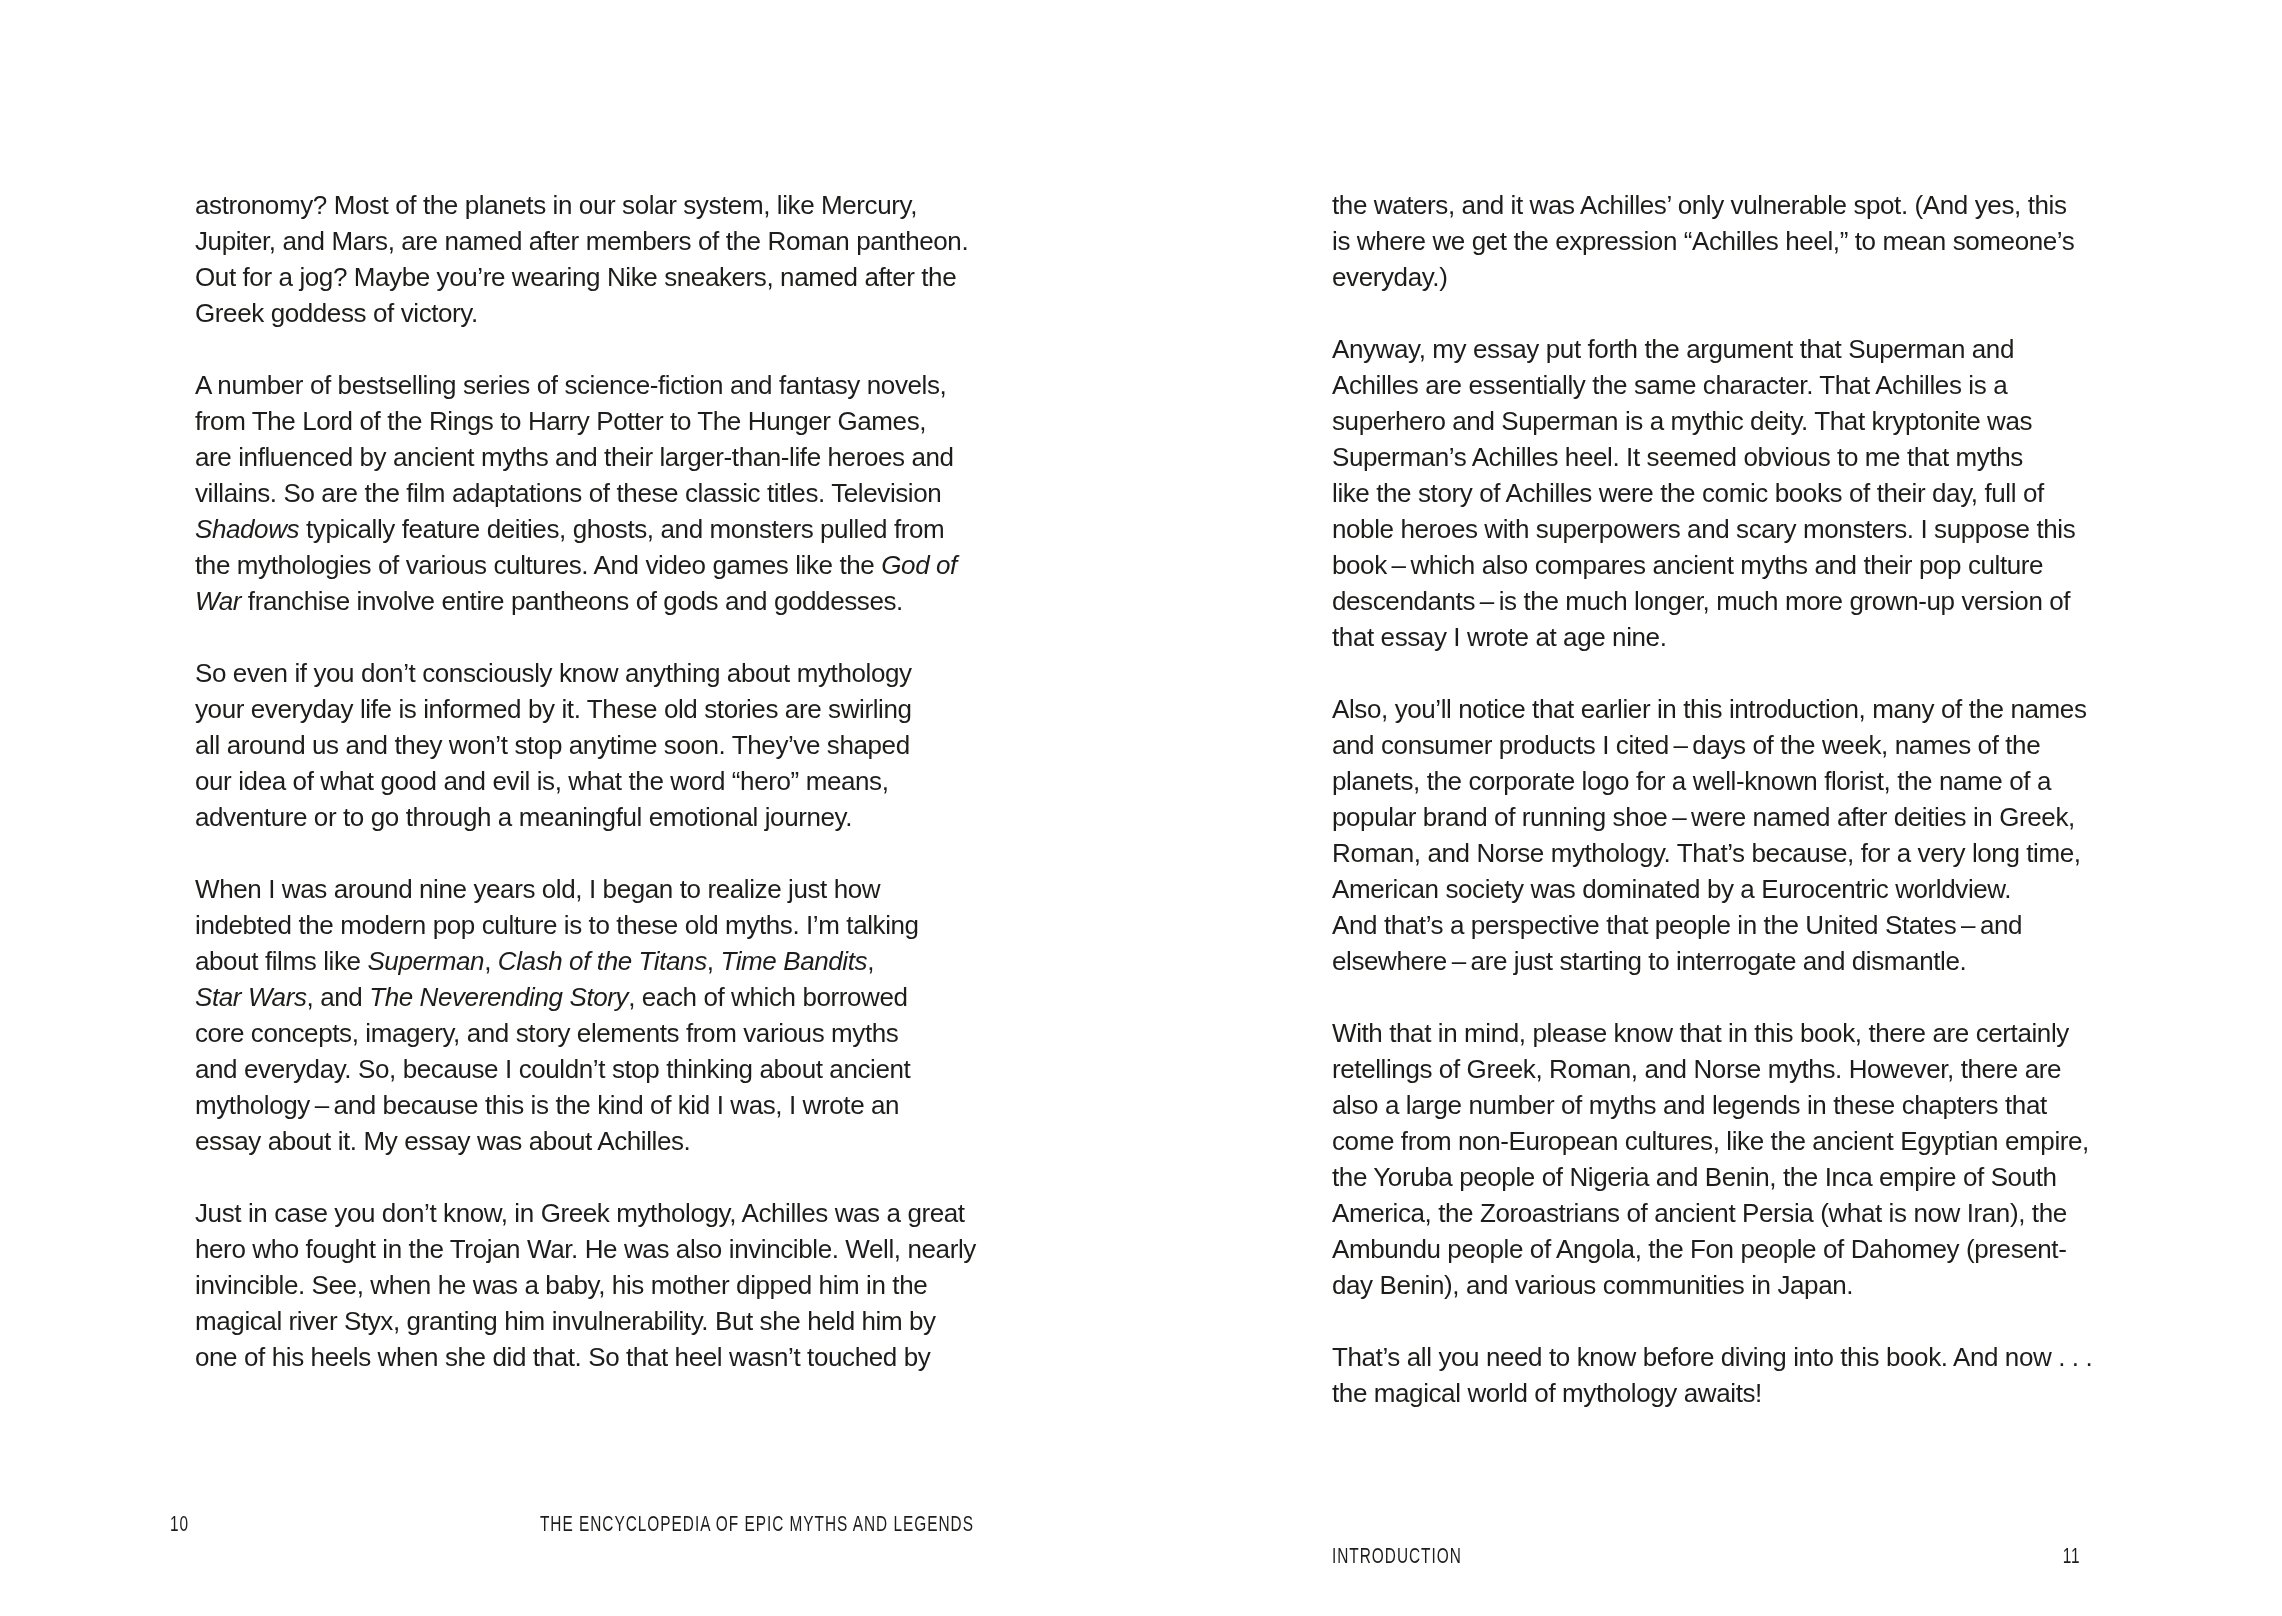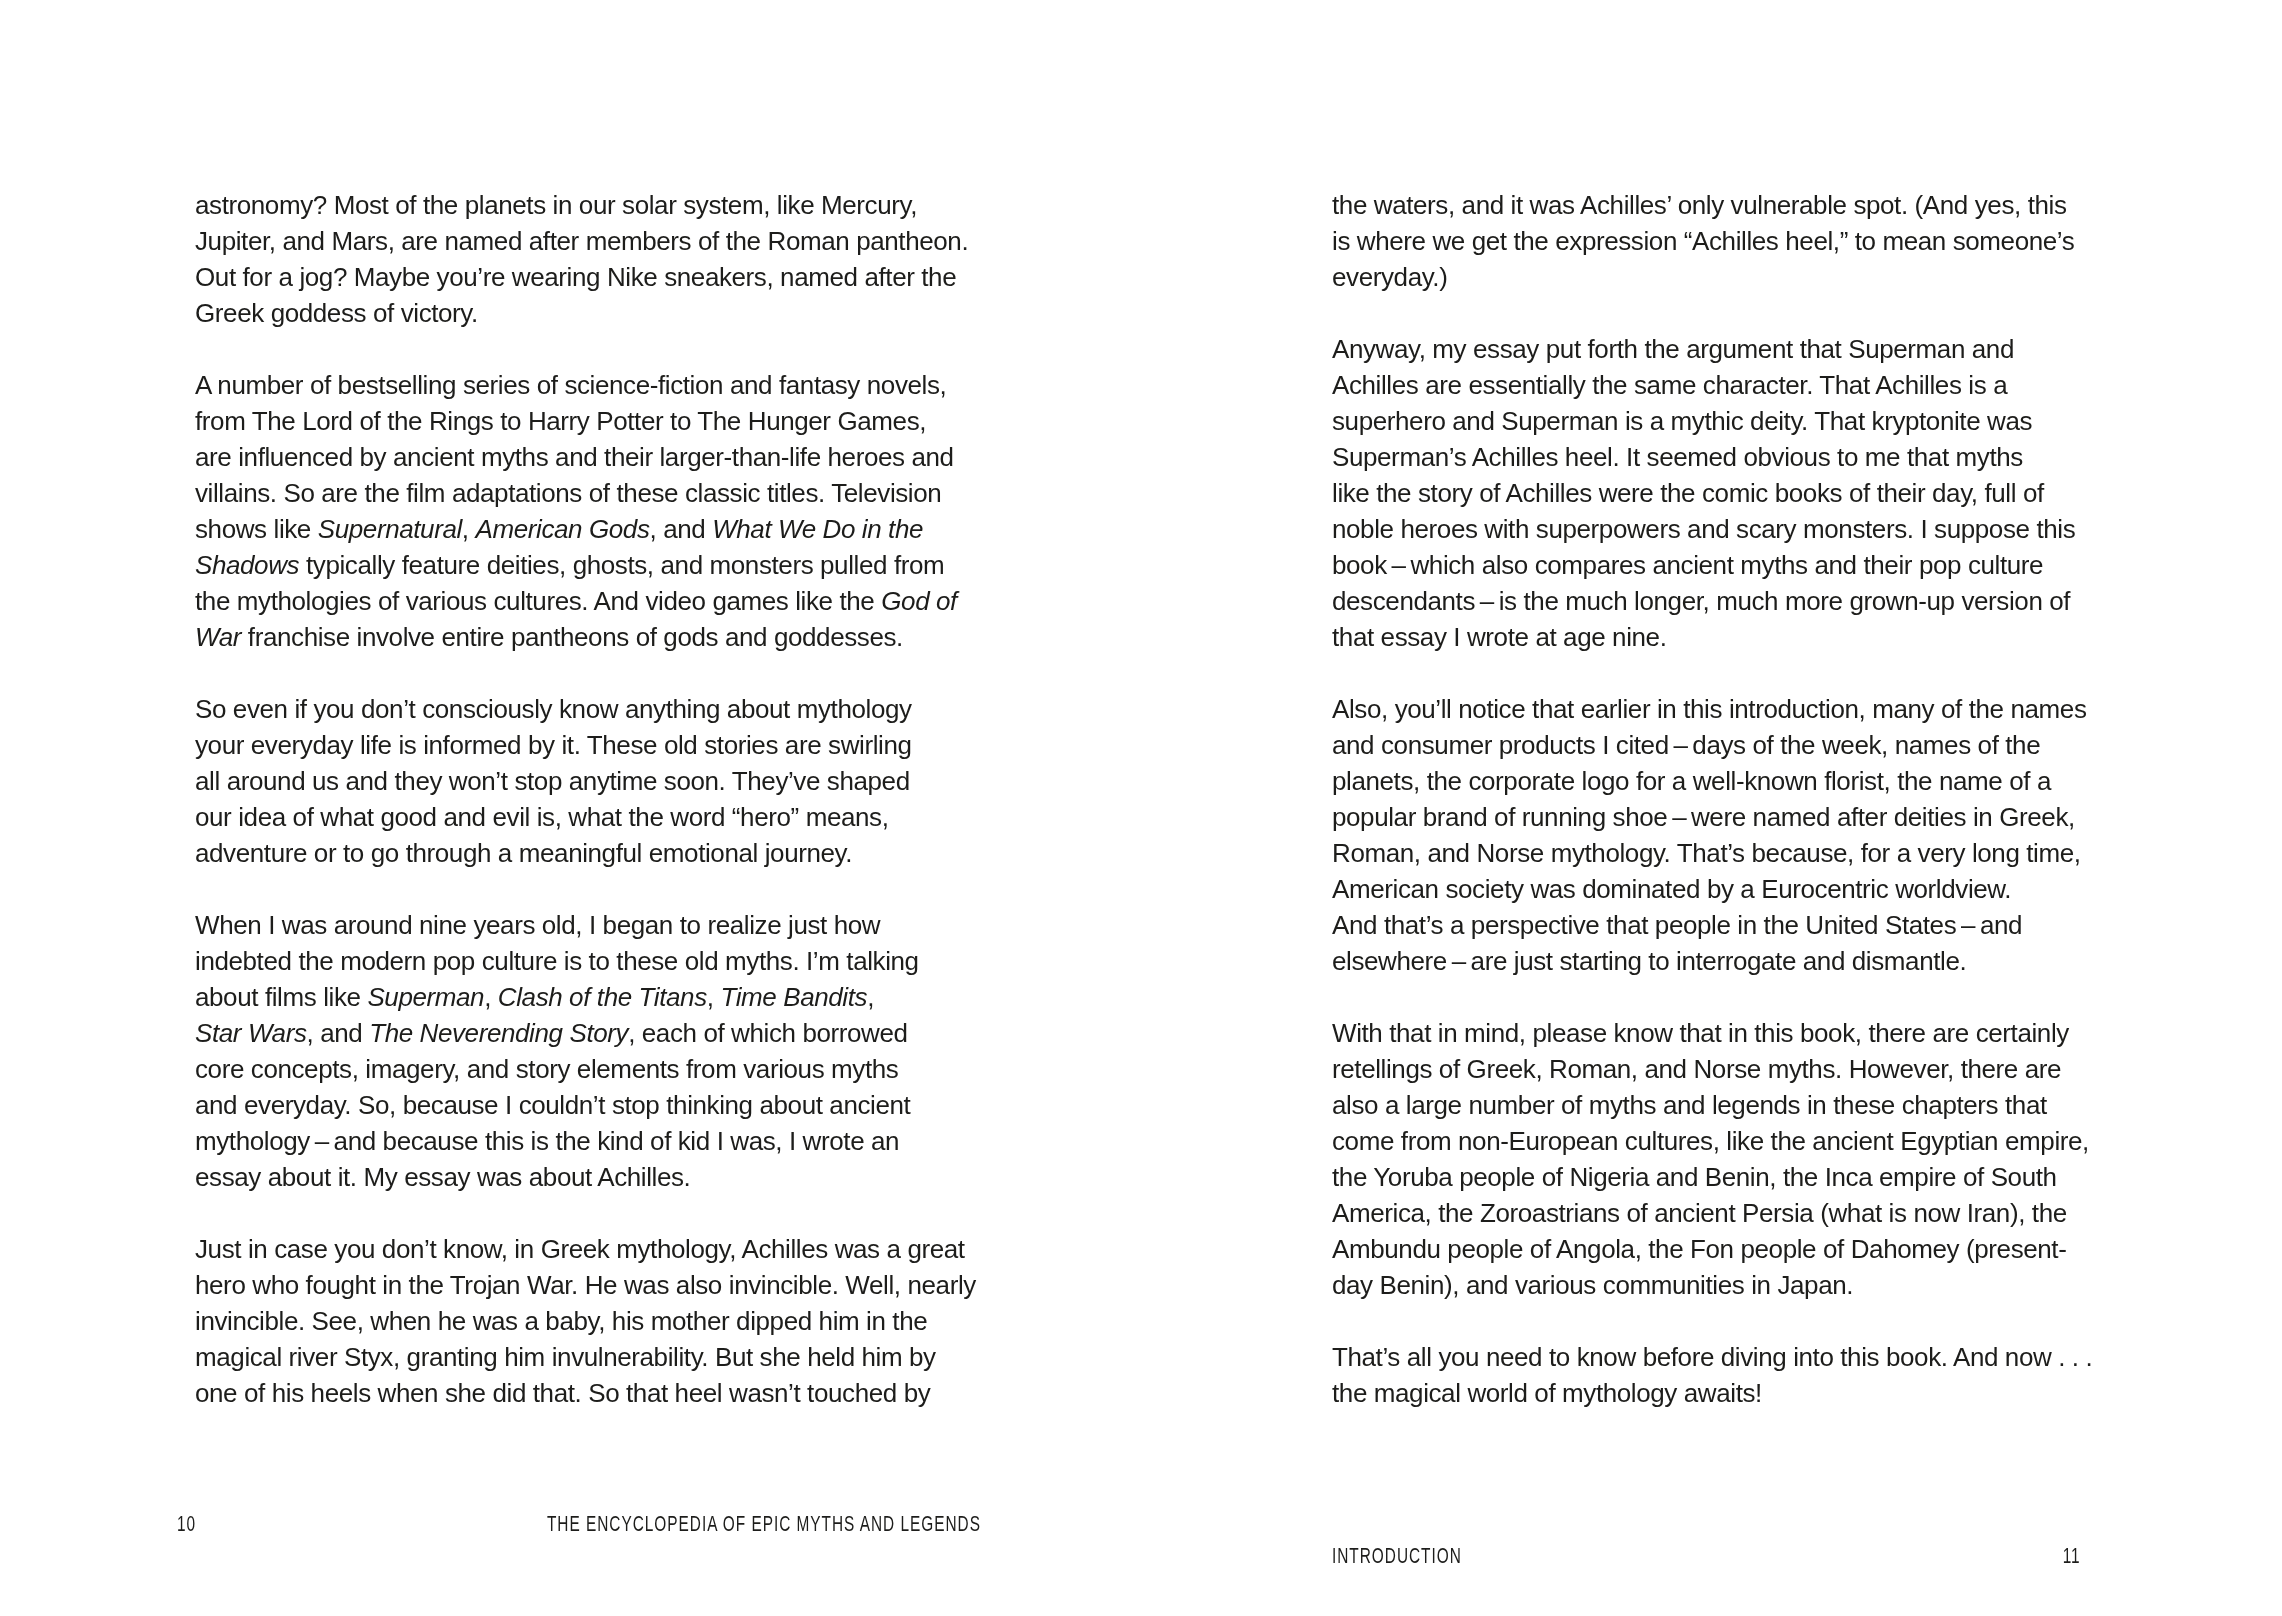--- a/index.html
+++ b/index.html
@@ -30,21 +30,21 @@
 
   .page-footer {
     position: absolute;
     top: 1511px;
     display: flex;
     justify-content: space-between;
     align-items: flex-start;
     font-size: 22px;
     color: #1d1d1b;
   }
-  .footer-left  { left: 177px;  width: 804px; }
+  .footer-left  { left: 170px;  width: 804px; }
   .footer-right { left: 1332px; width: 749px; margin-top: 32px; }
   .page-footer span {
     display: inline-block;
     letter-spacing: 1.4px;
     transform: scaleX(0.7);
     white-space: pre;
   }
   .o-left  { transform-origin: 0 50%; }
   .o-right { transform-origin: 100% 50%; }
 </style>
@@ -59,21 +59,20 @@
           <span class="line"><span>astronomy? Most of the planets in our solar system, like Mercury,</span></span>
           <span class="line"><span>Jupiter, and Mars, are named after members of the Roman pantheon.</span></span>
           <span class="line"><span>Out for a jog? Maybe you’re wearing Nike sneakers, named after the</span></span>
           <span class="line"><span>Greek goddess of victory.</span></span>
         </p>
         <p class="para">
           <span class="line"><span>A number of bestselling series of science-fiction and fantasy novels,</span></span>
           <span class="line"><span>from The Lord of the Rings to Harry Potter to The Hunger Games,</span></span>
           <span class="line"><span>are influenced by ancient myths and their larger-than-life heroes and</span></span>
           <span class="line"><span>villains. So are the film adaptations of these classic titles. Television</span></span>
-          <span class="line"><span>shows like </span><span class="it">Supernatural</span><span>, </span><span class="it">American Gods</span><span>, and </span><span class="it">What We Do in the</span></span>
           <span class="line"><span class="it">Shadows</span><span> typically feature deities, ghosts, and monsters pulled from</span></span>
           <span class="line"><span>the mythologies of various cultures. And video games like the </span><span class="it">God of</span></span>
           <span class="line"><span class="it">War</span><span> franchise involve entire pantheons of gods and goddesses.</span></span>
         </p>
         <p class="para">
           <span class="line"><span>So even if you don’t consciously know anything about mythology</span></span>
           <span class="line"><span>your everyday life is informed by it. These old stories are swirling</span></span>
           <span class="line"><span>all around us and they won’t stop anytime soon. They’ve shaped</span></span>
           <span class="line"><span>our idea of what good and evil is, what the word “hero” means,</span></span>
           <span class="line"><span>adventure or to go through a meaningful emotional journey.</span></span>

